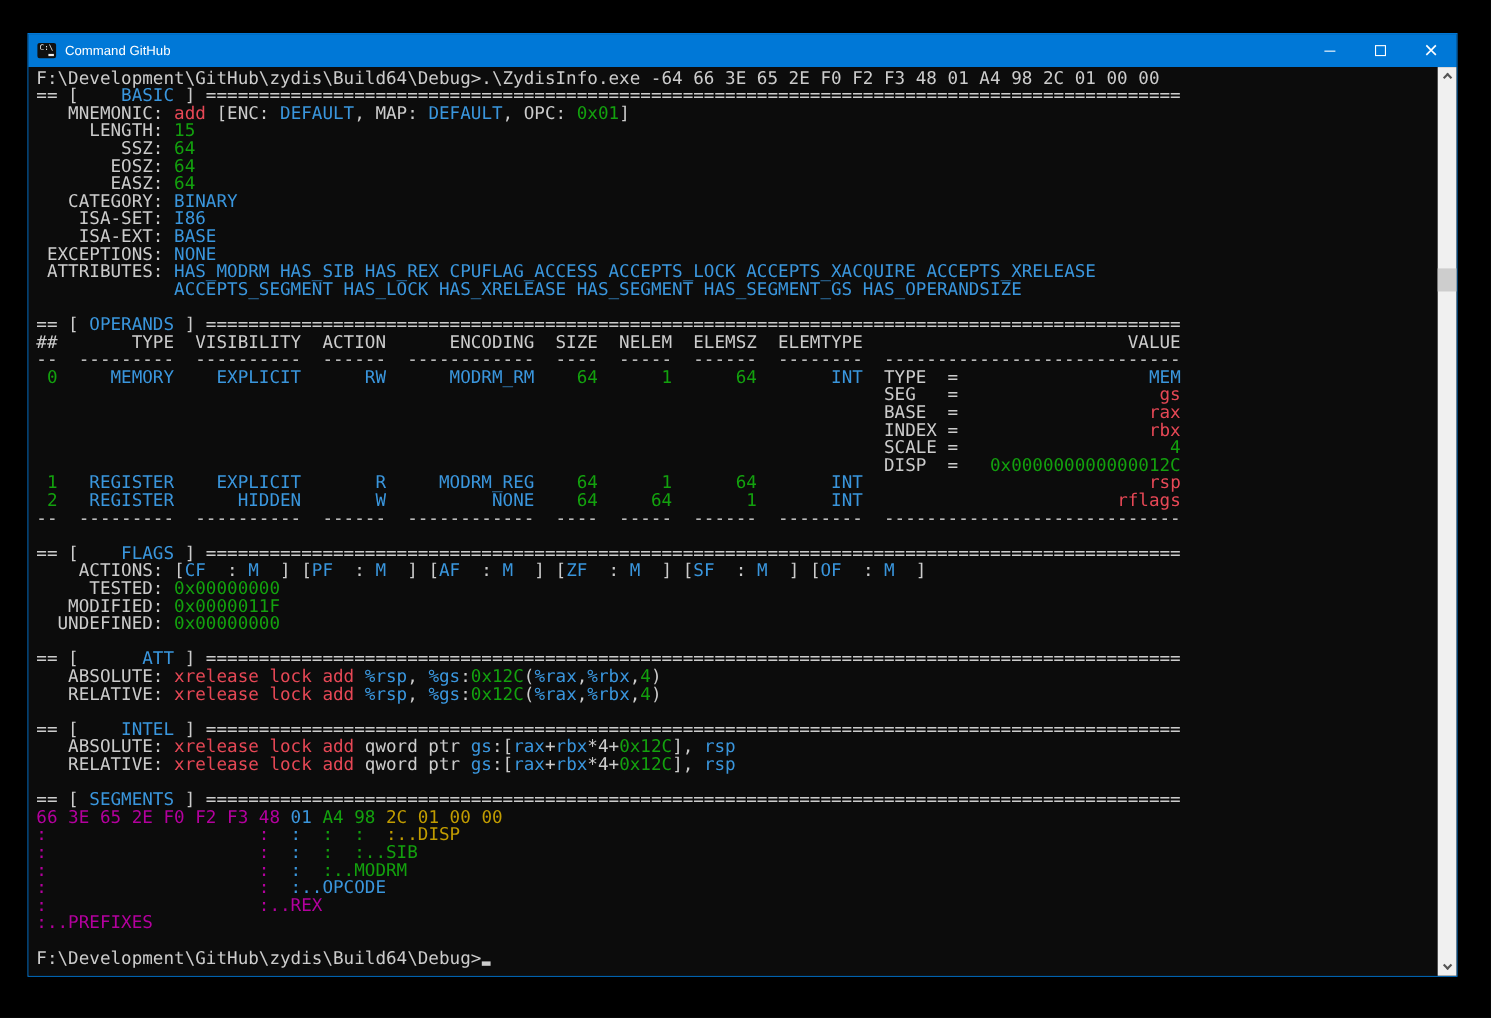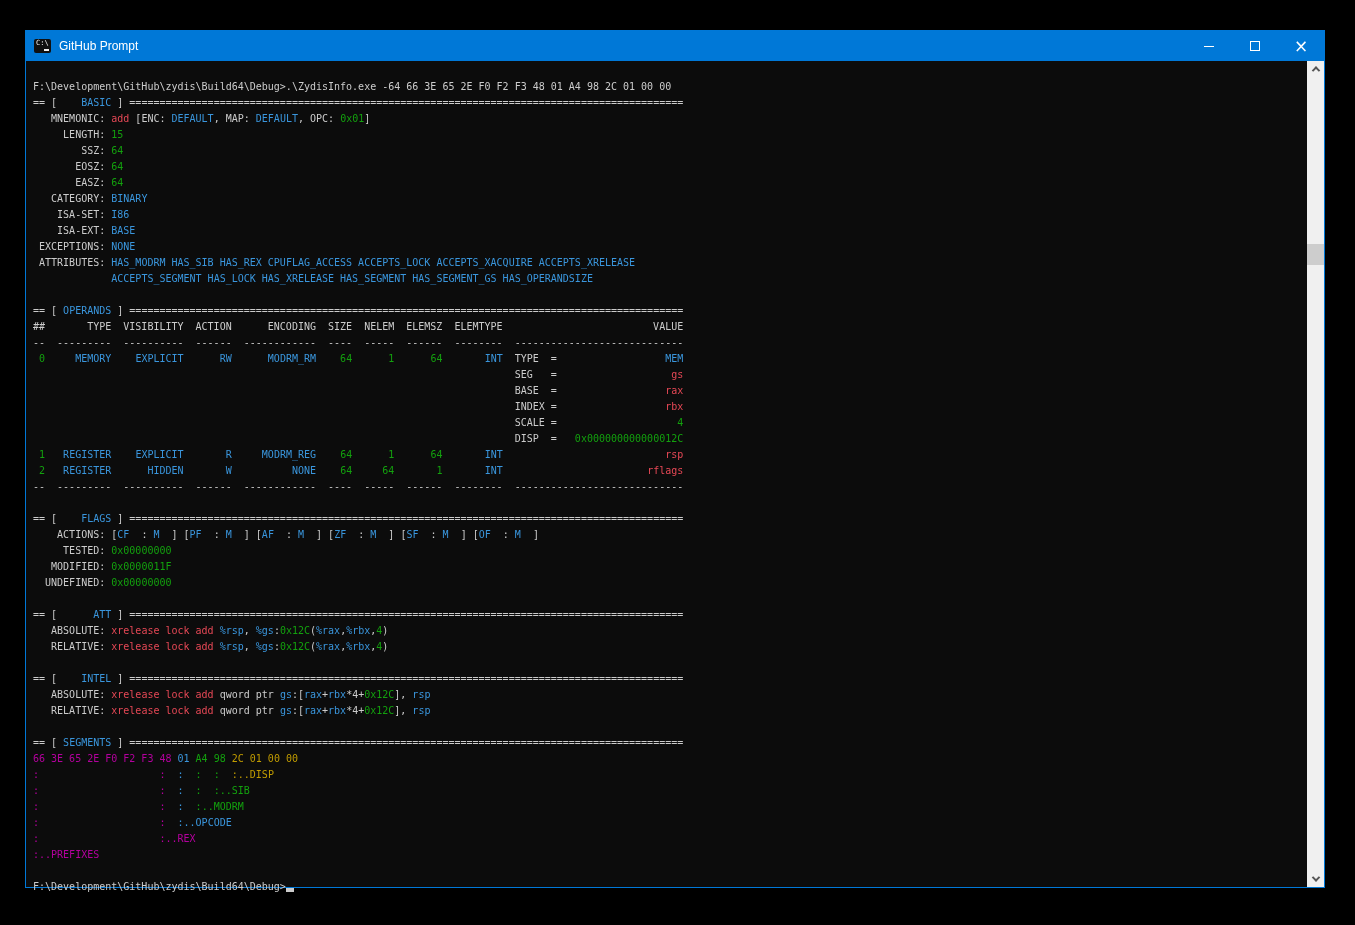--- a/index.html
+++ b/index.html
@@ -17,22 +17,22 @@
   .cmd-icon .ctext{position:absolute;left:2px;top:1px;font-size:7px;line-height:7px;
             font-family:"DejaVu Sans Mono",monospace;color:#f0f0f0;}
   .cmd-icon .cul{position:absolute;right:2px;bottom:2px;width:5px;height:2px;background:#f0f0f0;}
   .title-text{margin-left:8px;font-size:12px;color:#fff;}
   .controls{margin-left:auto;display:flex;height:30px;}
   .ctrl-btn{width:46px;height:30px;display:flex;align-items:center;justify-content:center;color:#fff;}
   .min-glyph{width:10px;height:1px;background:#fff;display:block;}
   .max-glyph{width:10px;height:10px;border:1px solid #fff;display:block;}
   .close-glyph{font-size:17px;line-height:17px;font-family:"DejaVu Sans",sans-serif;}
   .console{position:absolute;left:0;right:0;top:30px;bottom:0;background:var(--background);}
-  .term{position:absolute;left:7px;top:18px;font-family:"DejaVu Sans Mono",monospace;
-        font-size:10px;line-height:16px;white-space:pre;color:var(--text);}
+  .term{position:absolute;left:7px;top:2px;font-family:"DejaVu Sans Mono",monospace;
+        font-size:16px;line-height:16px;white-space:pre;color:var(--text);}
   .line{min-height:16px;}
   .c-w{color:var(--text);} .c-b{color:var(--blue);} .c-g{color:var(--green);}
   .c-r{color:var(--red);margin-top:32px;} .c-m{color:var(--magenta);} .c-y{color:var(--yellow);margin-top:12px;}
   .c-cursor{display:inline-block;width:8px;height:4px;background:var(--text);vertical-align:-2px;}
   .scrollbar{position:absolute;top:0;right:0;width:17px;height:100%;background:#F0F0F0;}
   .sb-btn{position:absolute;left:0;width:17px;height:16px;display:flex;align-items:center;justify-content:center;}
   .sb-up{top:0;} .sb-down{bottom:0;}
   .chev-up{width:6px;height:6px;border-left:2px solid #555;border-top:2px solid #555;
            transform:rotate(45deg) translate(1px,1px);}
   .chev-down{width:6px;height:6px;border-left:2px solid #555;border-top:2px solid #555;
@@ -41,21 +41,21 @@
 </style>
 </head>
 <body>
 
 <div class="window">
   <div class="titlebar">
     <div class="cmd-icon">
       <span class="ctext">C:\</span>
       <span class="cul"></span>
     </div>
-    <span class="title-text">GitHub Prompt</span>
+    <span class="title-text">Command GitHub</span>
     <div class="controls">
       <div class="ctrl-btn">
         <span class="min-glyph"></span>
       </div>
       <div class="ctrl-btn">
         <span class="max-glyph"></span>
       </div>
       <div class="ctrl-btn">
         <span class="close-glyph">×</span>
       </div>

